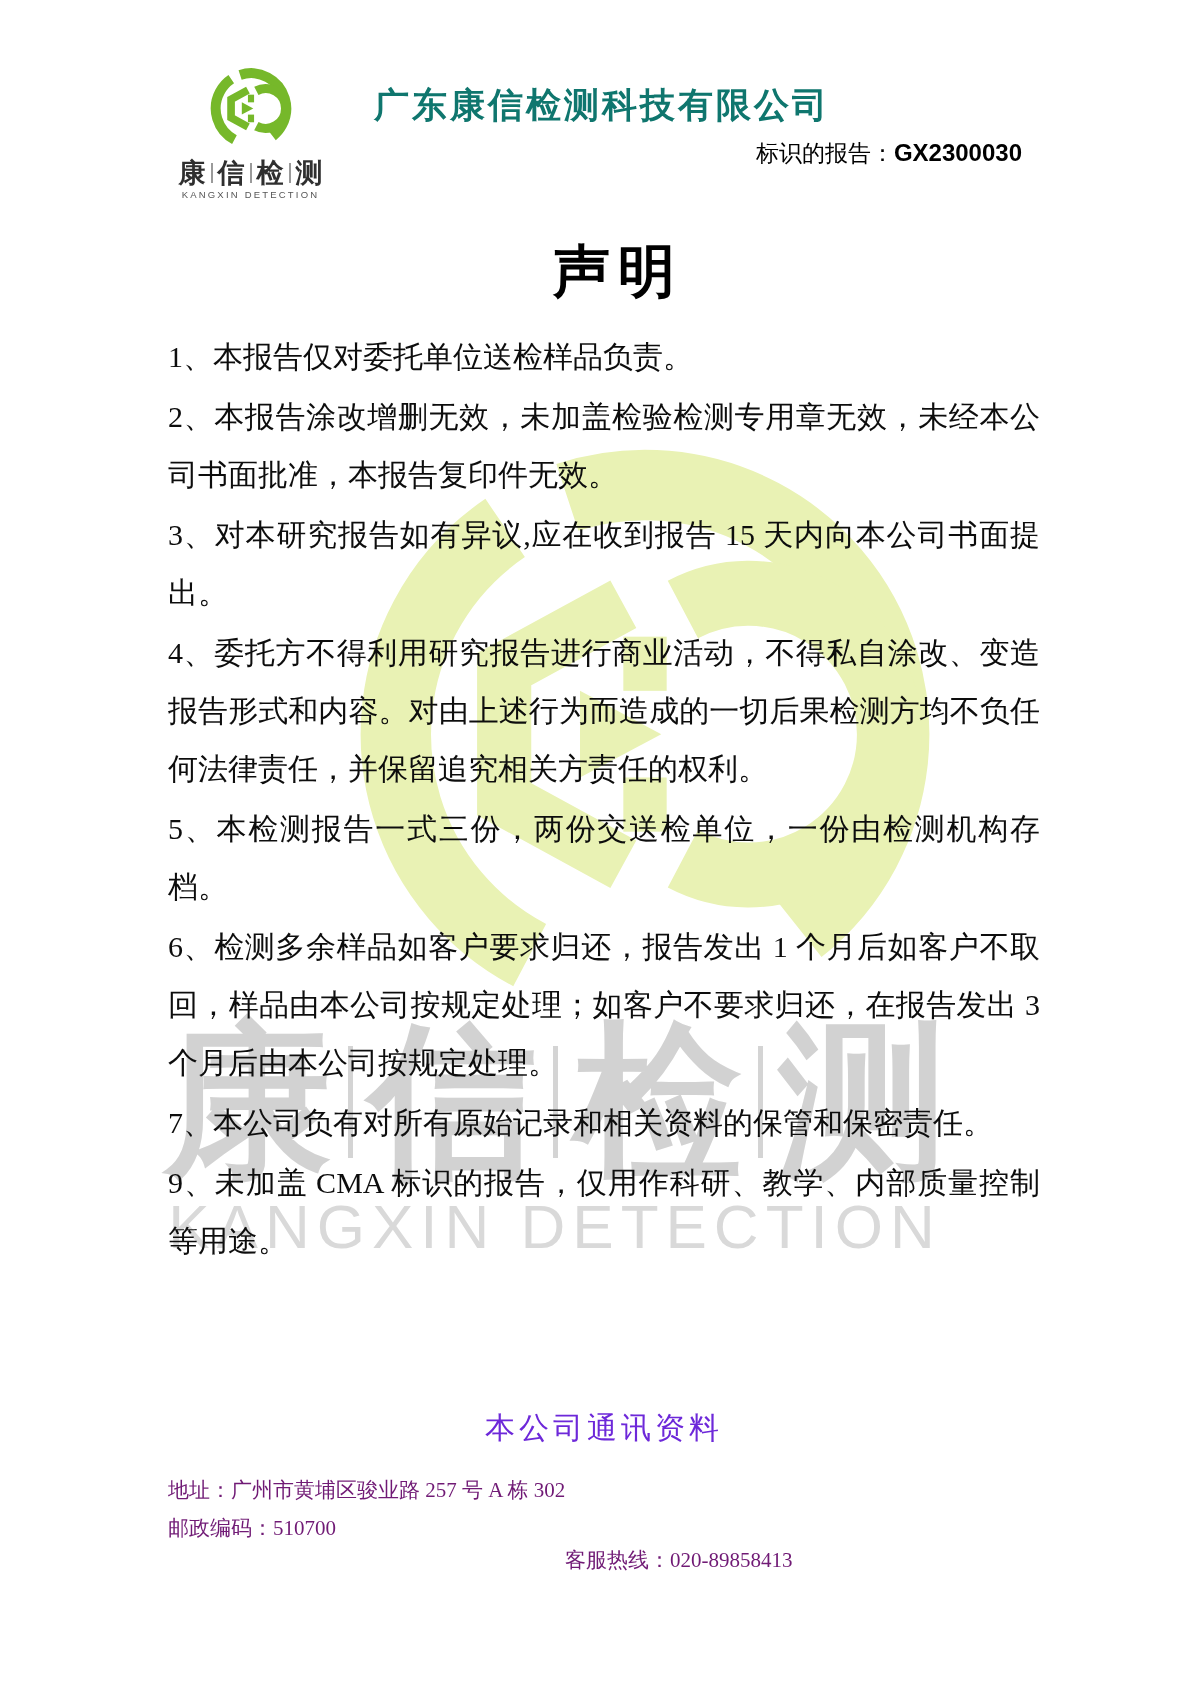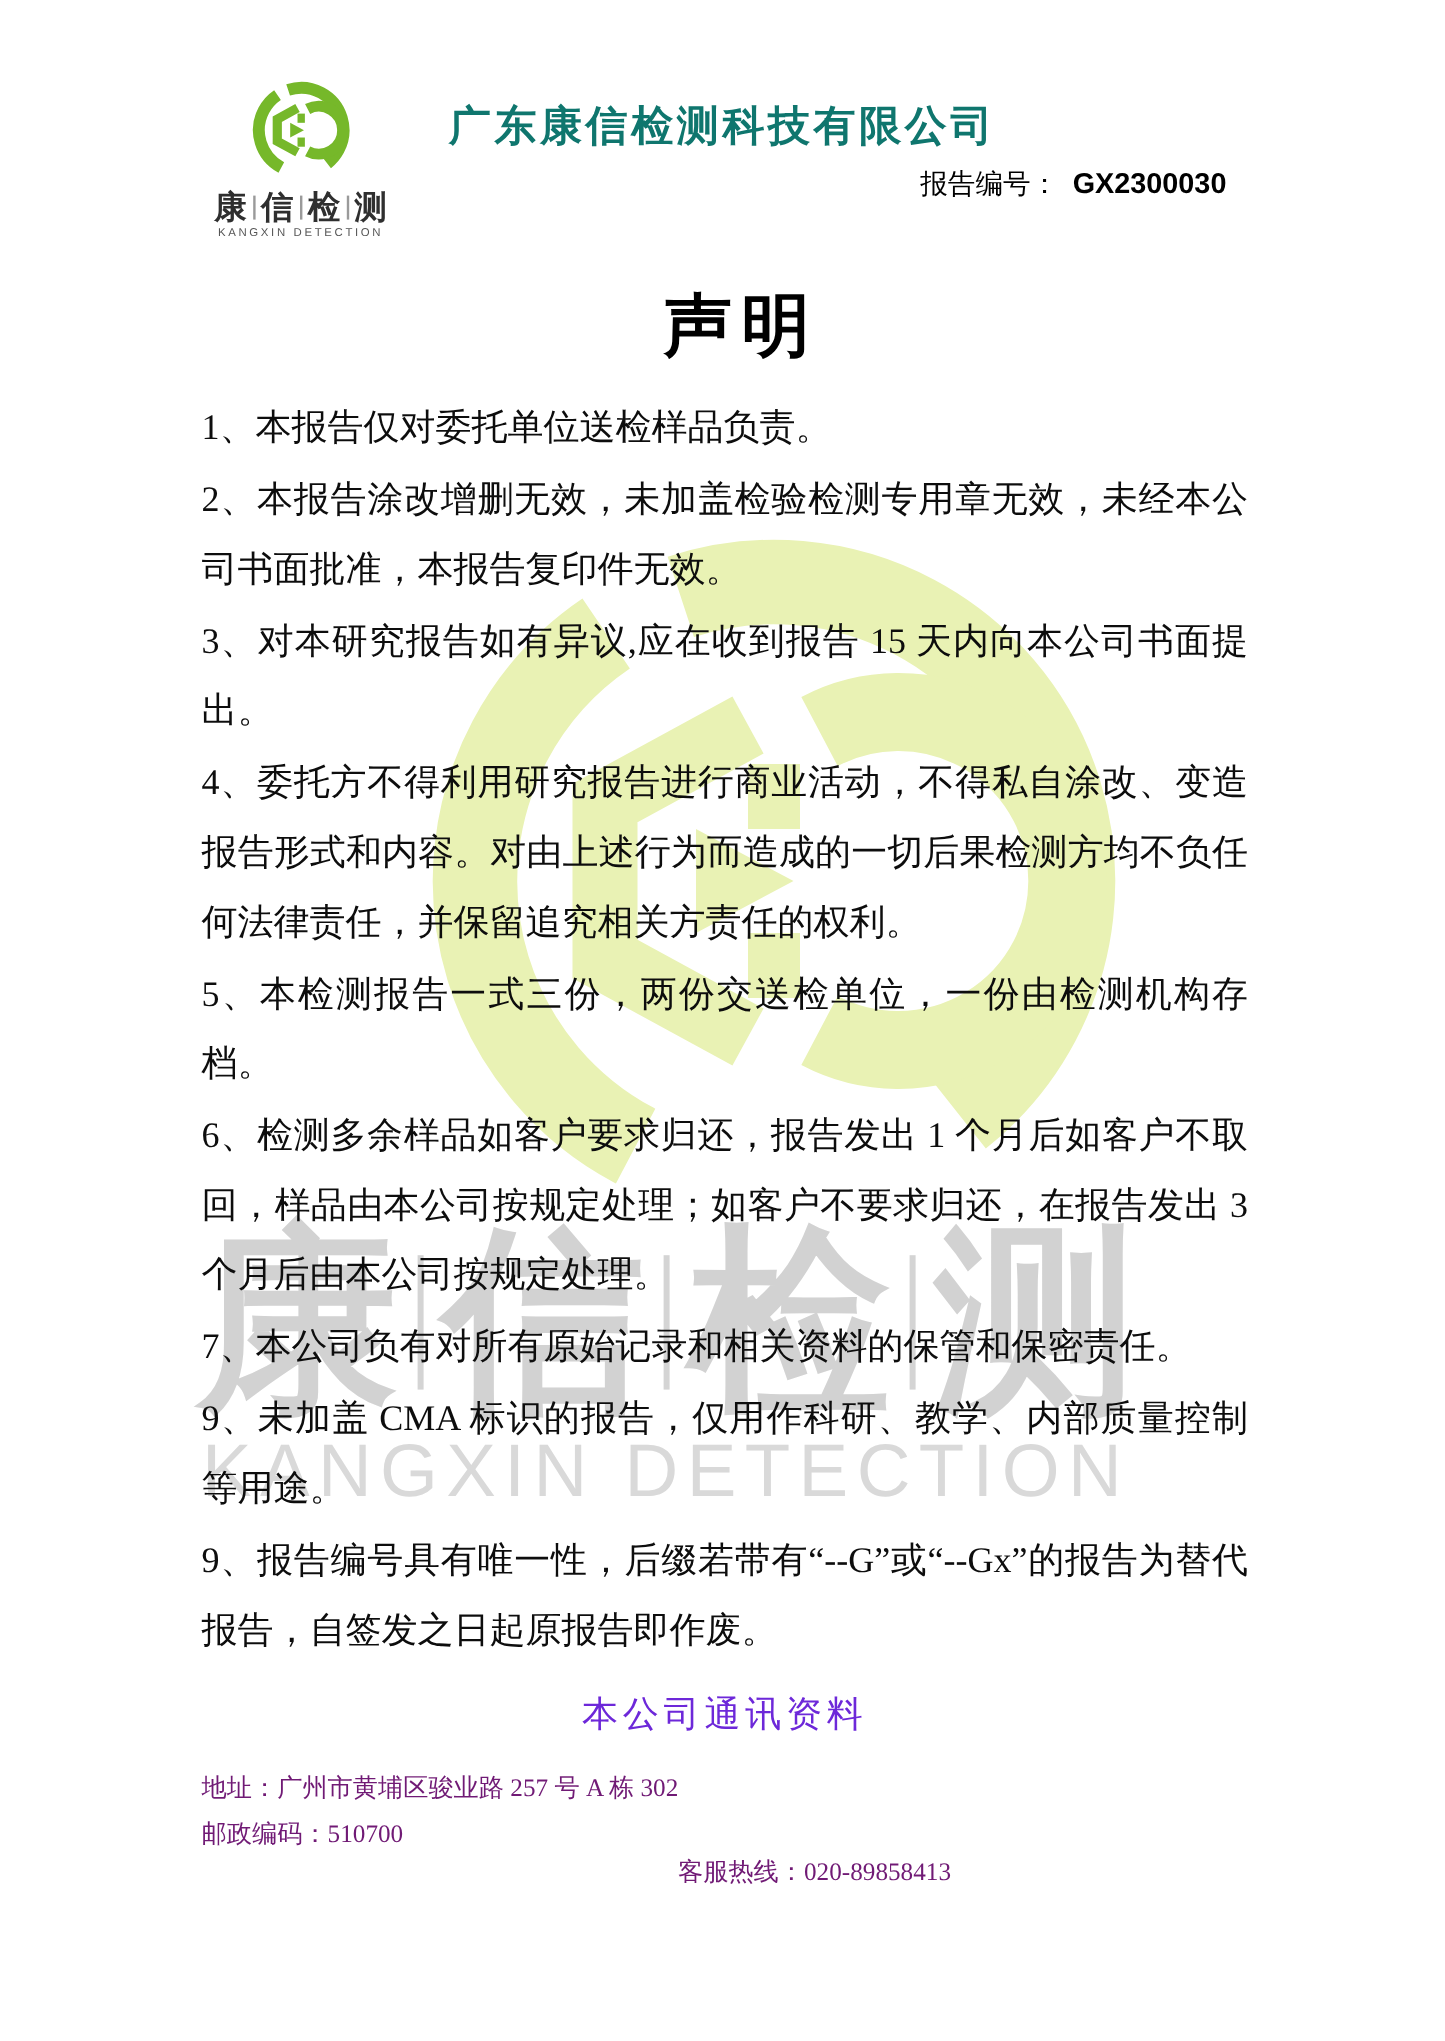--- a/index.html
+++ b/index.html
@@ -27,21 +27,21 @@
   .logo-mark{width:98px;height:92px;color:#76b82a;display:block;margin:0 auto;}
   .logo-cn{display:flex;align-items:center;justify-content:center;gap:5px;margin-top:2px;
            font-weight:bold;font-size:27px;line-height:30px;color:#2f2f2f;}
   .logo-cn .sep{width:2px;height:20px;background:#9a9a9a;display:inline-block;}
   .logo-en{margin-top:1px;font-family:"Liberation Sans","DejaVu Sans",sans-serif;
            font-size:9.5px;letter-spacing:2.2px;color:#555;}
 
   .company-name{position:absolute;left:0;top:82px;width:100%;text-align:center;
                 font-size:35px;font-weight:bold;letter-spacing:3px;color:#0f766e;}
   .report-no{position:absolute;top:138px;right:182px;font-size:23px;color:#000;white-space:nowrap;}
-  .report-no .num{font-family:"Liberation Sans","DejaVu Sans",sans-serif;font-weight:bold;font-size:24px;margin-left:12px;}
+  .report-no .num{font-family:"Liberation Sans","DejaVu Sans",sans-serif;font-weight:bold;font-size:24px;}
 
   .doc-title{position:absolute;left:0;top:218px;width:100%;text-align:center;margin:16px;
              font-size:57px;font-weight:bold;letter-spacing:8px;color:#000;}
 
   .statements{position:absolute;left:168px;top:328px;width:872px;}
   .statements p{margin:0 0 2px 0;font-size:30px;line-height:58px;
                 text-align:justify;color:#0d0d0d;}
 
   .footer-block{position:absolute;left:168px;top:1408px;width:872px;}
   .footer-heading{text-align:center;font-size:30px;letter-spacing:4px;color:#6d28d9;margin:0 0 22px 0;}
@@ -100,35 +100,34 @@
         <span class="sep"></span>
         <span>检</span>
         <span class="sep"></span>
         <span>测</span>
       </div>
       <div class="logo-en">KANGXIN DETECTION</div>
     </div>
 
     <div class="company-name">广东康信检测科技有限公司</div>
 
-    <div class="report-no"><span>报告编号：</span><span class="num">GX2300030</span></div>
+    <div class="report-no"><span>标识的报告：</span><span class="num">GX2300030</span></div>
   </header>
 
   <h1 class="doc-title">声明</h1>
 
   <main class="statements">
     <p>1、本报告仅对委托单位送检样品负责。</p>
     <p>2、本报告涂改增删无效，未加盖检验检测专用章无效，未经本公司书面批准，本报告复印件无效。</p>
     <p>3、对本研究报告如有异议,应在收到报告 15 天内向本公司书面提出。</p>
     <p>4、委托方不得利用研究报告进行商业活动，不得私自涂改、变造报告形式和内容。对由上述行为而造成的一切后果检测方均不负任何法律责任，并保留追究相关方责任的权利。</p>
     <p>5、本检测报告一式三份，两份交送检单位，一份由检测机构存档。</p>
     <p>6、检测多余样品如客户要求归还，报告发出 1 个月后如客户不取回，样品由本公司按规定处理；如客户不要求归还，在报告发出 3 个月后由本公司按规定处理。</p>
     <p>7、本公司负有对所有原始记录和相关资料的保管和保密责任。</p>
     <p>9、未加盖 CMA 标识的报告，仅用作科研、教学、内部质量控制等用途。</p>
-    <p>9、报告编号具有唯一性，后缀若带有“--G”或“--Gx”的报告为替代报告，自签发之日起原报告即作废。</p>
   </main>
 
   <footer class="footer-block">
     <div class="footer-heading">本公司通讯资料</div>
 
     <div class="footer-line"><span>地址：</span><span>广州市黄埔区骏业路 257 号 A 栋 302</span></div>
 
     <div class="footer-line"><span>邮政编码：</span><span>510700</span><span class="hotline"><span>客服热线：</span><span>020-89858413</span></span></div>
   </footer>
 

